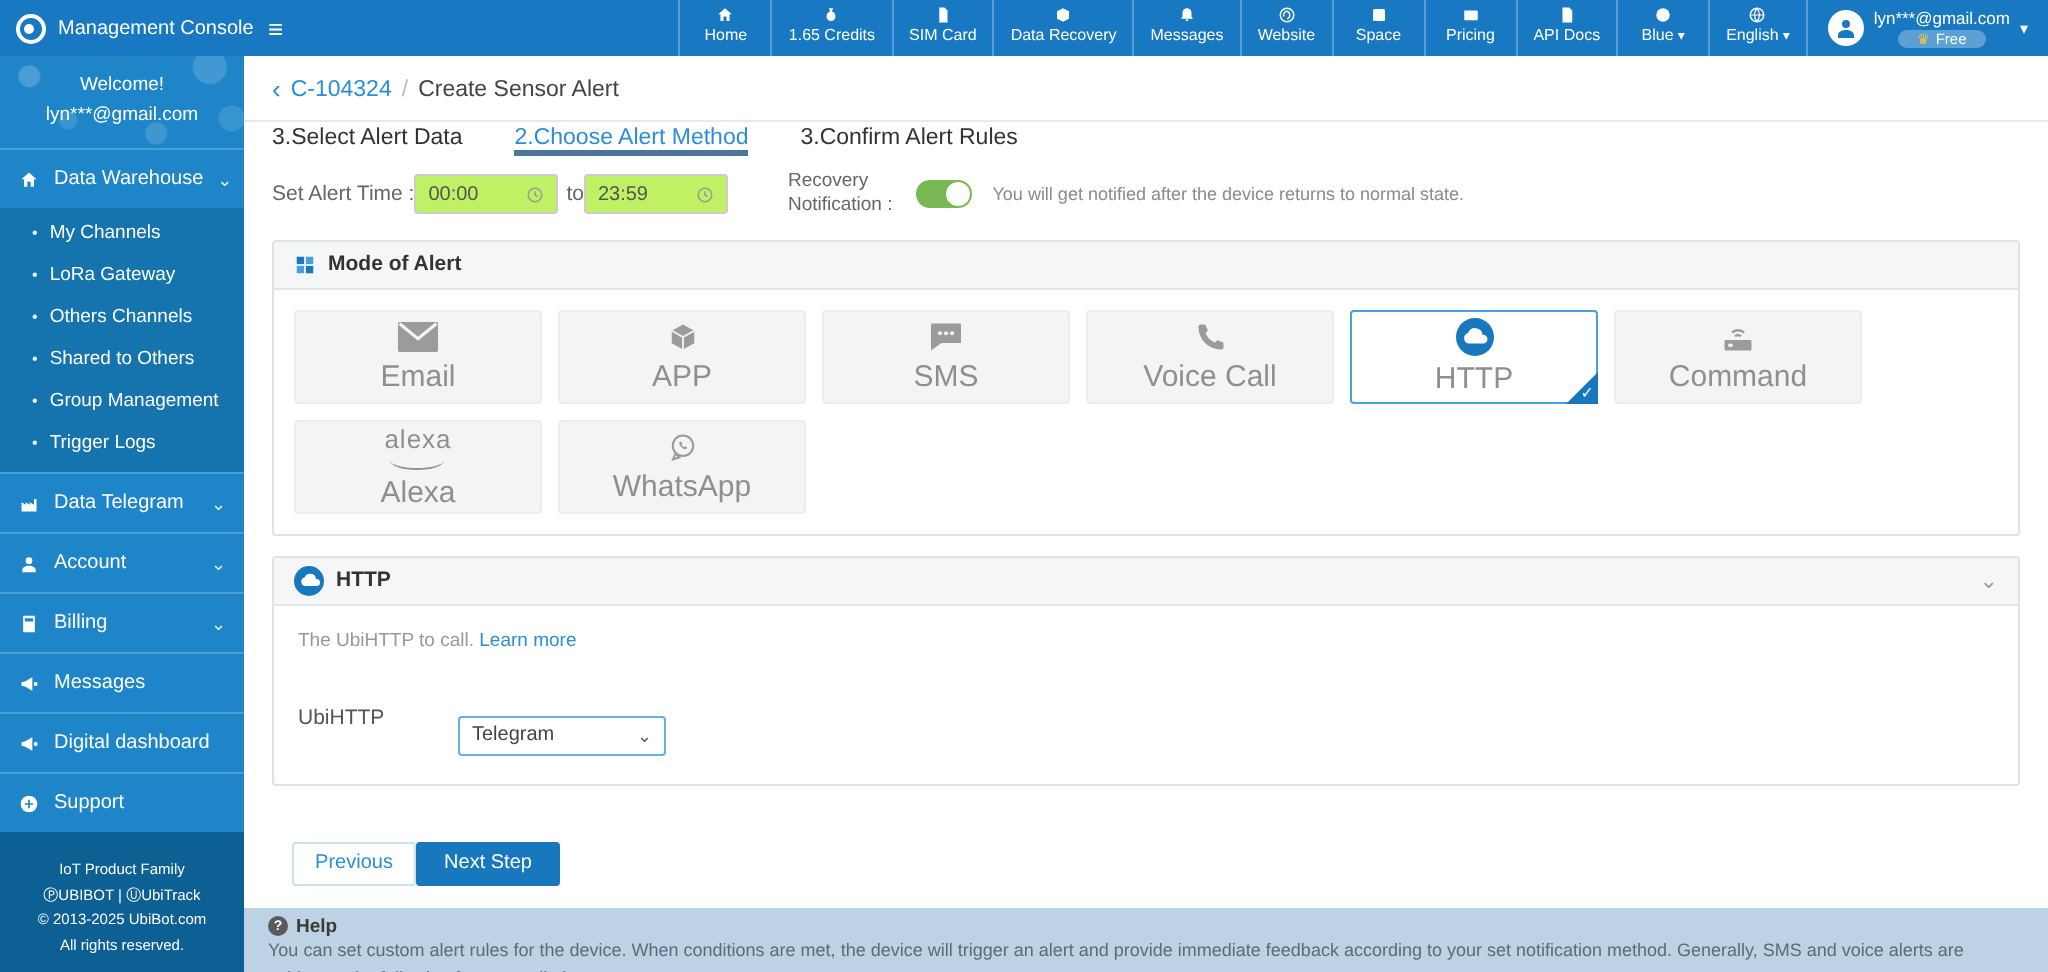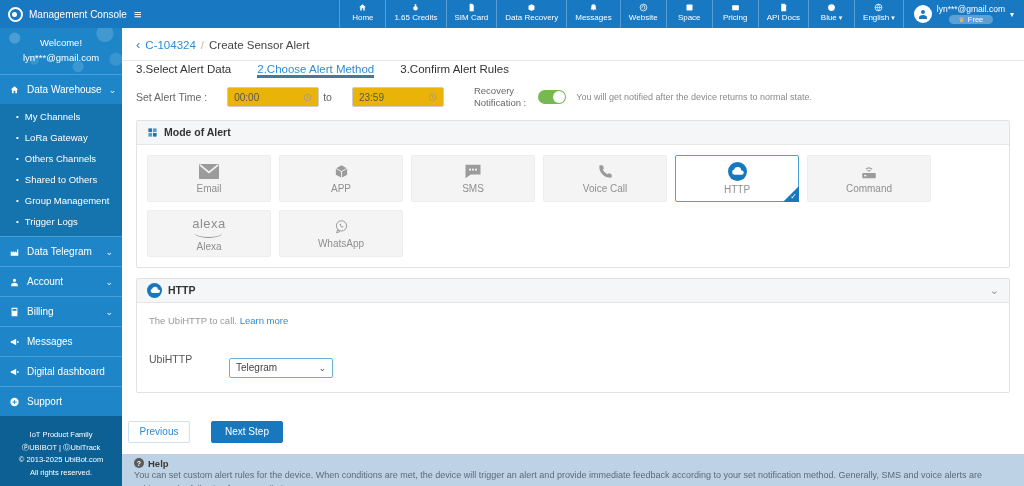--- a/index.html
+++ b/index.html
@@ -54,55 +54,55 @@
   .breadcrumb { padding:10px 14px 9px; border-bottom:1px solid #e8e8e8; font-size:11.5px; display:flex; align-items:center; gap:5px; }
   .bc-back { color:#2a8ed8; font-size:13px; line-height:1; cursor:pointer; }
   .bc-link { color:#2a8ed8; cursor:pointer; }
   .bc-sep { color:#bbb; }
   .bc-cur { color:#444; }
   .steps { display:flex; gap:26px; padding:0 14px; height:30px; }
   .step { display:flex; align-items:center; font-size:11.5px; color:#333; border-bottom:3px solid transparent; padding-top:2px; cursor:pointer; }
   .step.active { color:#2a8ed8; border-bottom-color:#4c7699; }
 
   .alert-row { display:flex; align-items:center; padding:7px 14px 0; font-size:10.5px; color:#666; }
-  .time-box { width:92px; height:20px; border:1px solid #ccc; border-radius:2px; display:flex; align-items:center; justify-content:space-between; padding:0 6px; color:#555; font-size:10px; margin-left:20px; background:#eab308; cursor:pointer; }
+  .time-box { width:72px; height:20px; border:1px solid #ccc; border-radius:2px; display:flex; align-items:center; justify-content:space-between; padding:0 6px; color:#555; font-size:10px; margin-left:0; background:#bef264; cursor:pointer; }
   .time-box svg { height:9px; }
   .to-word { margin-left:4px; }
   .recovery-label { font-size:9.5px; color:#666; line-height:1.3; margin-left:30px; }
   .toggle { width:28px; height:14px; border-radius:7px; background:#76b852; position:relative; margin-left:12px; cursor:pointer; flex:0 0 28px; }
   .knob { position:absolute; right:1px; top:1px; width:12px; height:12px; border-radius:50%; background:#fff; }
   .hint { font-size:9px; color:#8a8a8a; margin-left:10px; }
 
   .panel { border:1px solid #e2e2e2; border-radius:2px; margin:10px 14px 0; }
   .panel-header { background:#f5f6f7; border-bottom:1px solid #e6e6e6; height:24px; display:flex; align-items:center; gap:6px; padding:0 10px; font-size:10.5px; font-weight:bold; color:#333; }
   .panel-header svg.gicon { height:11px; }
   .ph-chev { margin-left:auto; color:#999; font-weight:normal; font-size:11px; cursor:pointer; }
   .tiles { padding:10px; display:flex; flex-wrap:wrap; gap:8px; }
   .tile { width:124px; height:47px; background:#f4f4f4; border:1px solid #ededed; border-radius:2px; display:flex; flex-direction:column; align-items:center; justify-content:center; gap:3px; position:relative; cursor:pointer; }
   .tile-icon { height:17px; display:flex; align-items:center; justify-content:center; }
   .tile-icon svg { height:15px; fill:#9b9b9b; }
-  .tile-label { font-size:10px; color:#8f8f8f; }
+  .tile-label { font-size:15px; color:#8f8f8f; }
   .tile.selected { background:#fff; border-color:#4aa0dc; }
   .corner { position:absolute; right:-1px; bottom:-1px; width:0; height:0; border-left:16px solid transparent; border-bottom:16px solid #1778be; }
   .corner-check { position:absolute; right:1px; bottom:0; color:#fff; font-size:8px; }
   .http-circle { width:19px; height:19px; border-radius:50%; background:#1778be; display:flex; align-items:center; justify-content:center; }
   .http-circle svg { height:10px; fill:#fff; }
   .alexa-mark { font-size:13px; color:#8f8f8f; letter-spacing:.5px; line-height:1; text-align:center; }
   .alexa-arc { display:block; width:27px; height:5px; border-bottom:1.5px solid #8f8f8f; border-radius:0 0 14px 14px / 0 0 5px 5px; margin:1px auto 0; }
 
   .http-body { padding:12px 12px 14px; }
   .desc { font-size:9.5px; color:#999; }
   .learn { color:#2a8ed8; cursor:pointer; }
   .field-row { display:flex; align-items:center; margin-top:15px; }
   .field-label { width:80px; font-size:10.5px; color:#555; }
   .select { width:104px; height:20px; border:1px solid #68aede; border-radius:2px; display:flex; align-items:center; justify-content:space-between; padding:0 6px; font-size:10px; color:#444; cursor:pointer; background:#fff;margin-top:17px; }
   .sel-caret { color:#555; font-size:9px; }
 
   .divider { height:4px; background:#f0f0f0; margin:17px 14px 0; }
-  .buttons-row { display:flex; gap:21px; padding:11px 6px; }
+  .buttons-row { display:flex; gap:0; padding:11px 24px; }
   .btn { height:22px; border-radius:2px; font-size:10px; display:flex; align-items:center; justify-content:center; cursor:pointer; }
   .btn-prev { min-width:62px; border:1px solid #cfe0ee; background:#fff; color:#2a8ed8; }
   .btn-next { min-width:72px; background:#1778be; color:#fff; border:1px solid #1778be; }
 
   .gray-band { margin-top:auto; height:14px; background:#ececec; }
   .help-footer { background:#bdd2e4; padding:4px 12px 3px; }
   .help-title { font-size:9.5px; font-weight:bold; color:#3a3a3a; display:flex; align-items:center; gap:4px; }
   .help-qicon { width:10px; height:10px; border-radius:50%; background:#5a5a5a; color:#fff; font-size:7px; display:flex; align-items:center; justify-content:center; font-weight:bold; }
   .help-text { font-size:9px; color:#5a6b7a; line-height:1.55; }
   .bottom-bar { height:3px; background:#1778be; }

